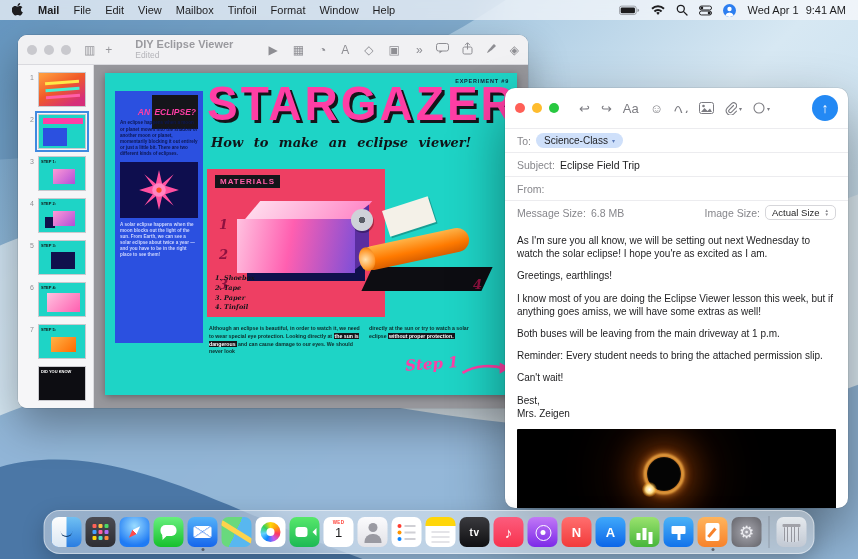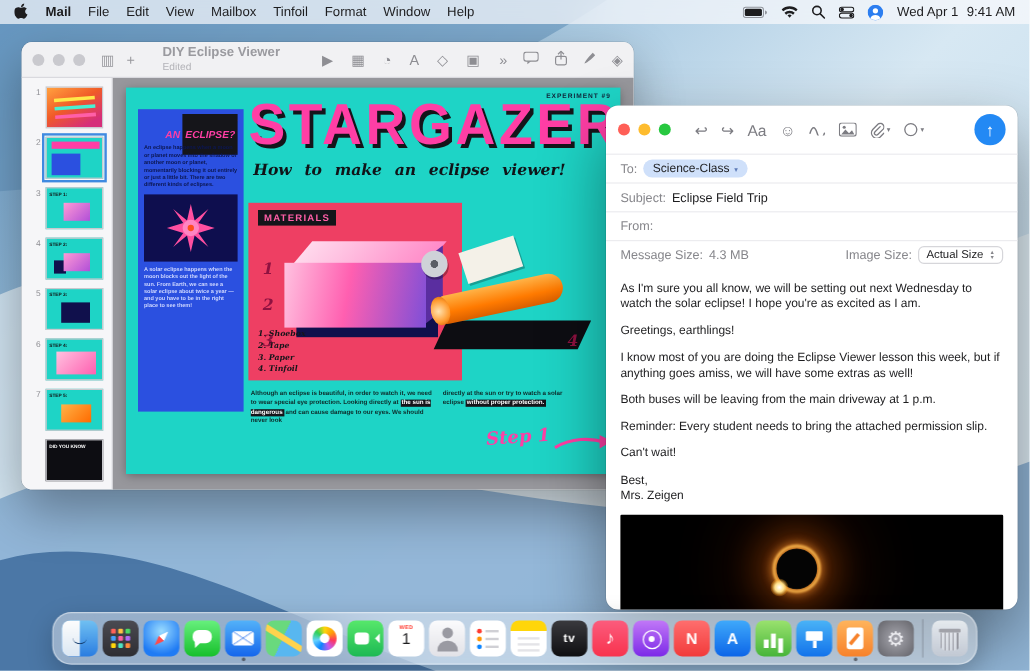--- a/index.html
+++ b/index.html
@@ -515,21 +515,21 @@
     </div>
     <div class="field-row">
       <span>Subject:</span>
       <span class="fv">Eclipse Field Trip</span>
     </div>
     <div class="field-row">
       <span>From:</span>
     </div>
     <div class="field-row">
       <span>Message Size:</span>
-      <span>4.3 MB</span>
+      <span>6.8 MB</span>
       <span class="row-right">
         <span>Image Size:</span>
         <span class="select-pill">
           <span>Actual Size</span>
           <span class="updown">
               <span>▲</span>
               <span>▼</span>
             </span>
         </span>
       </span>

